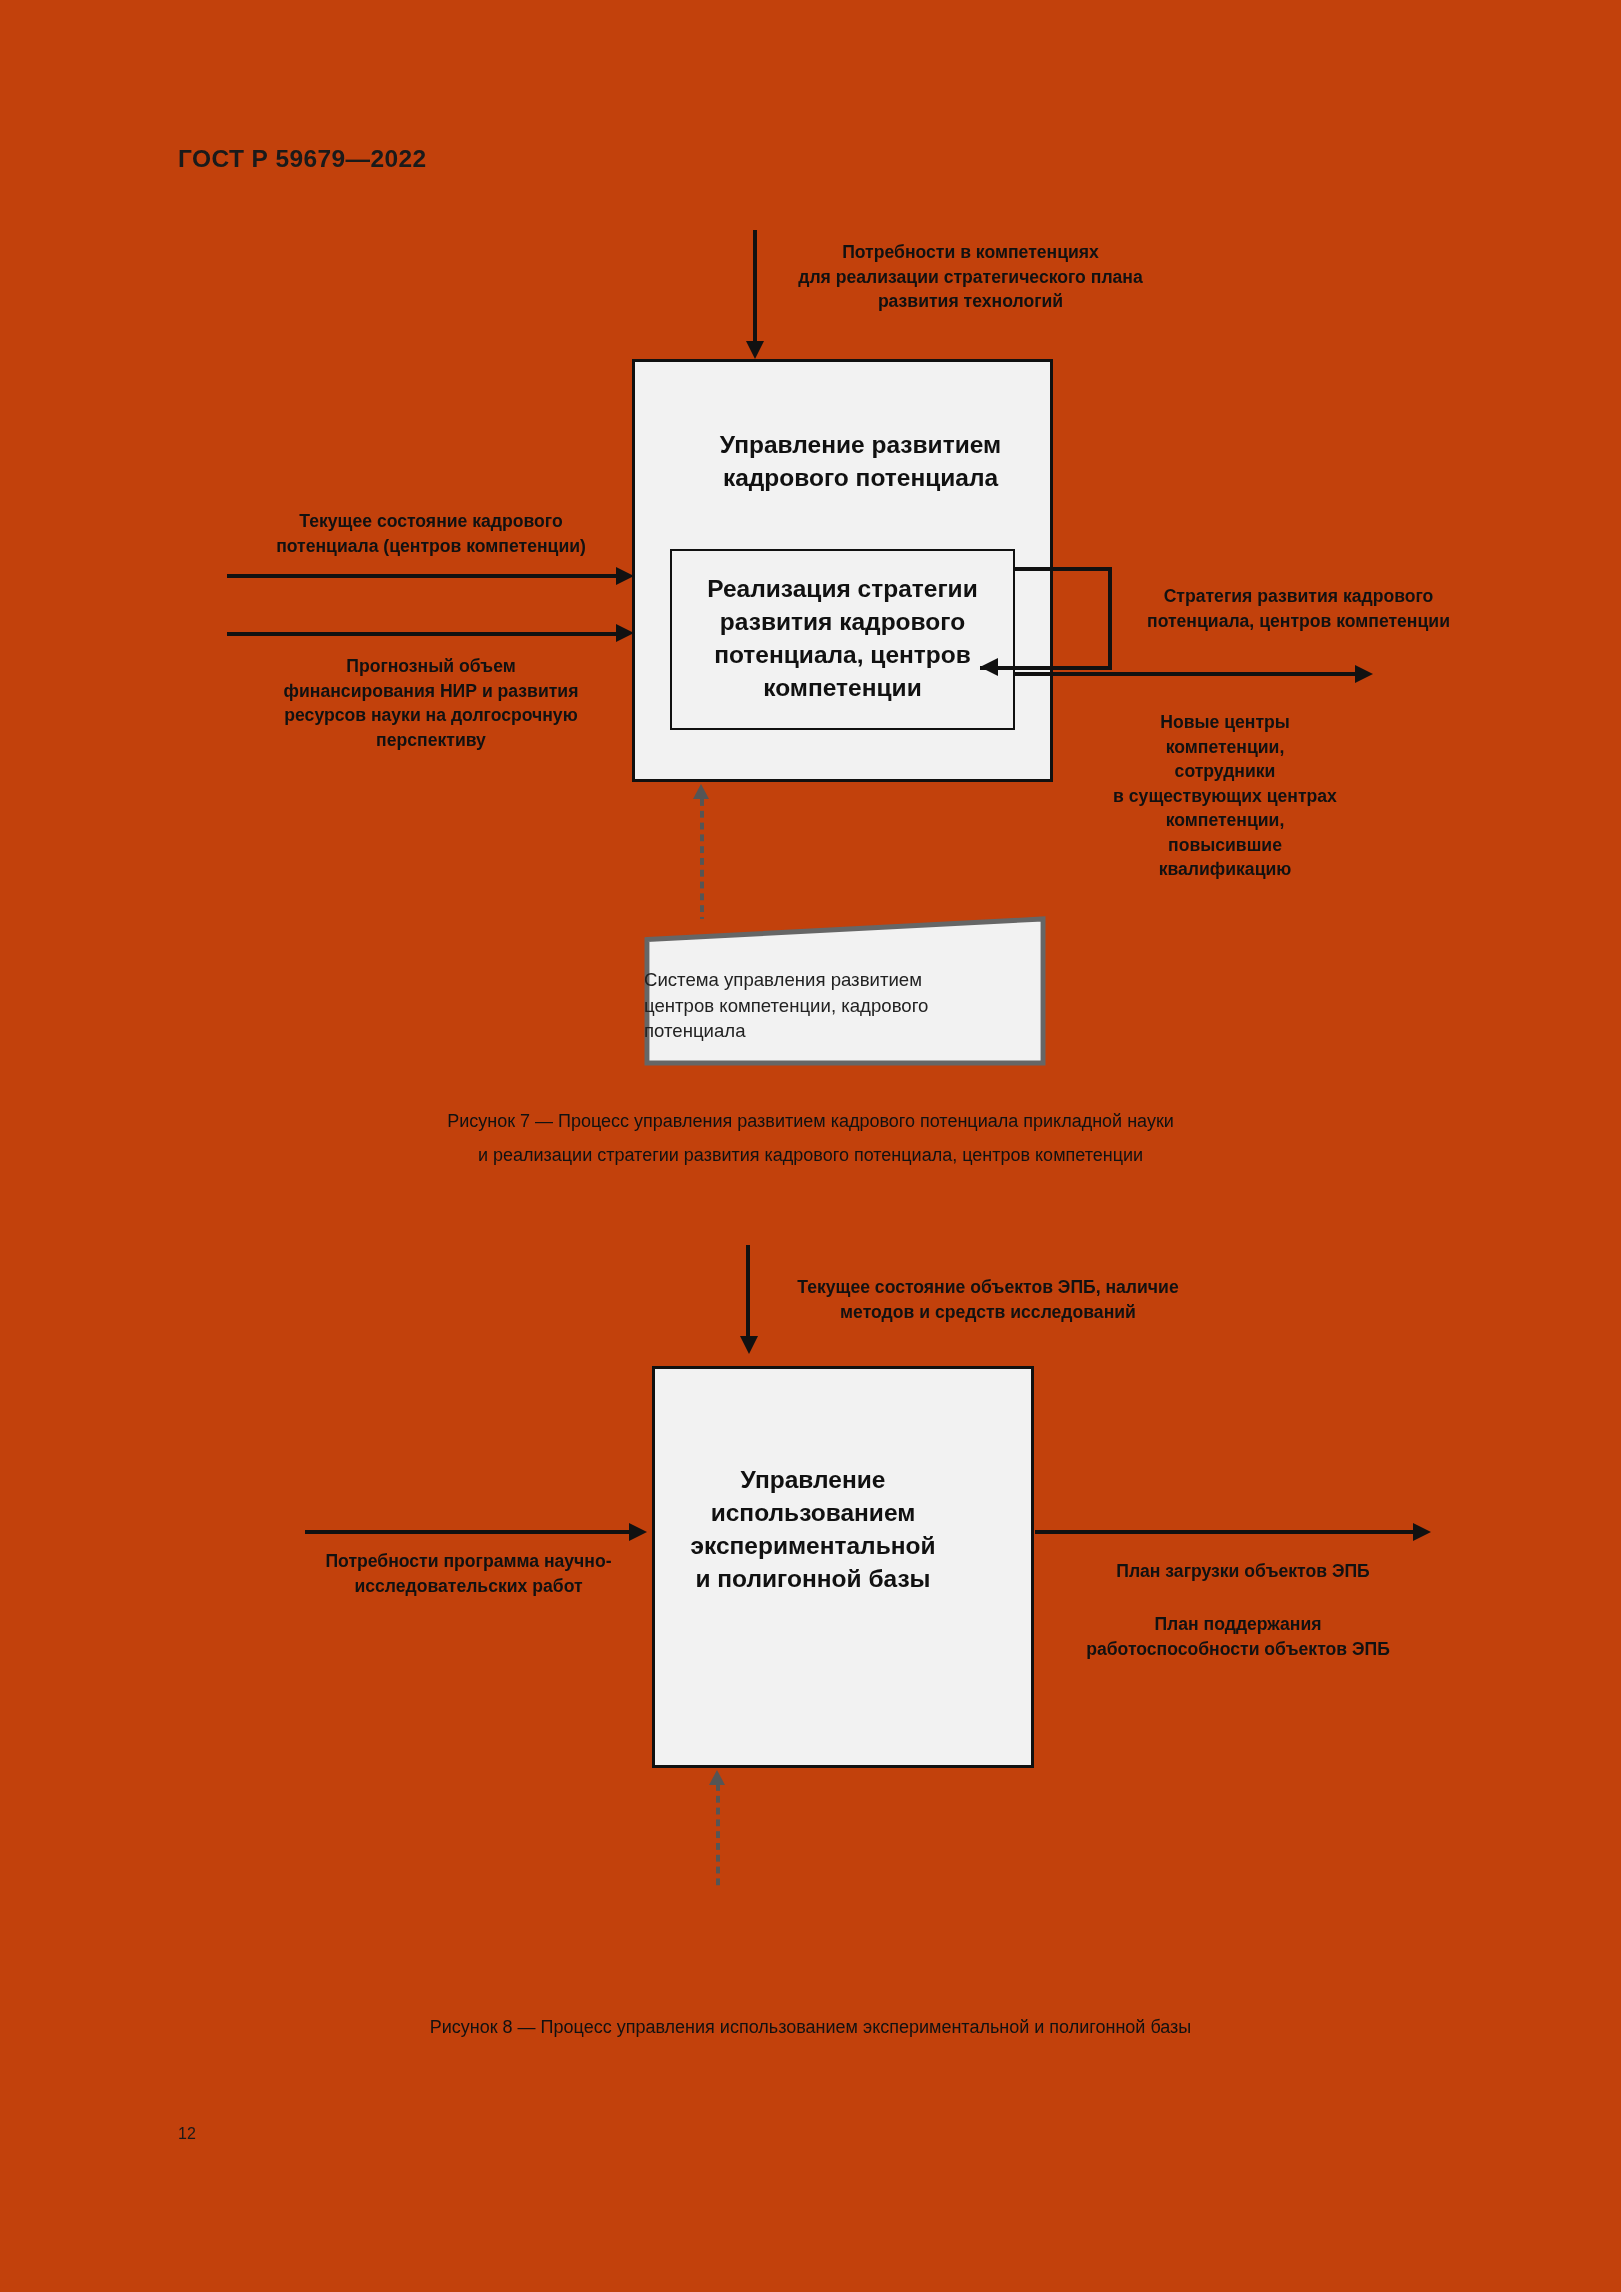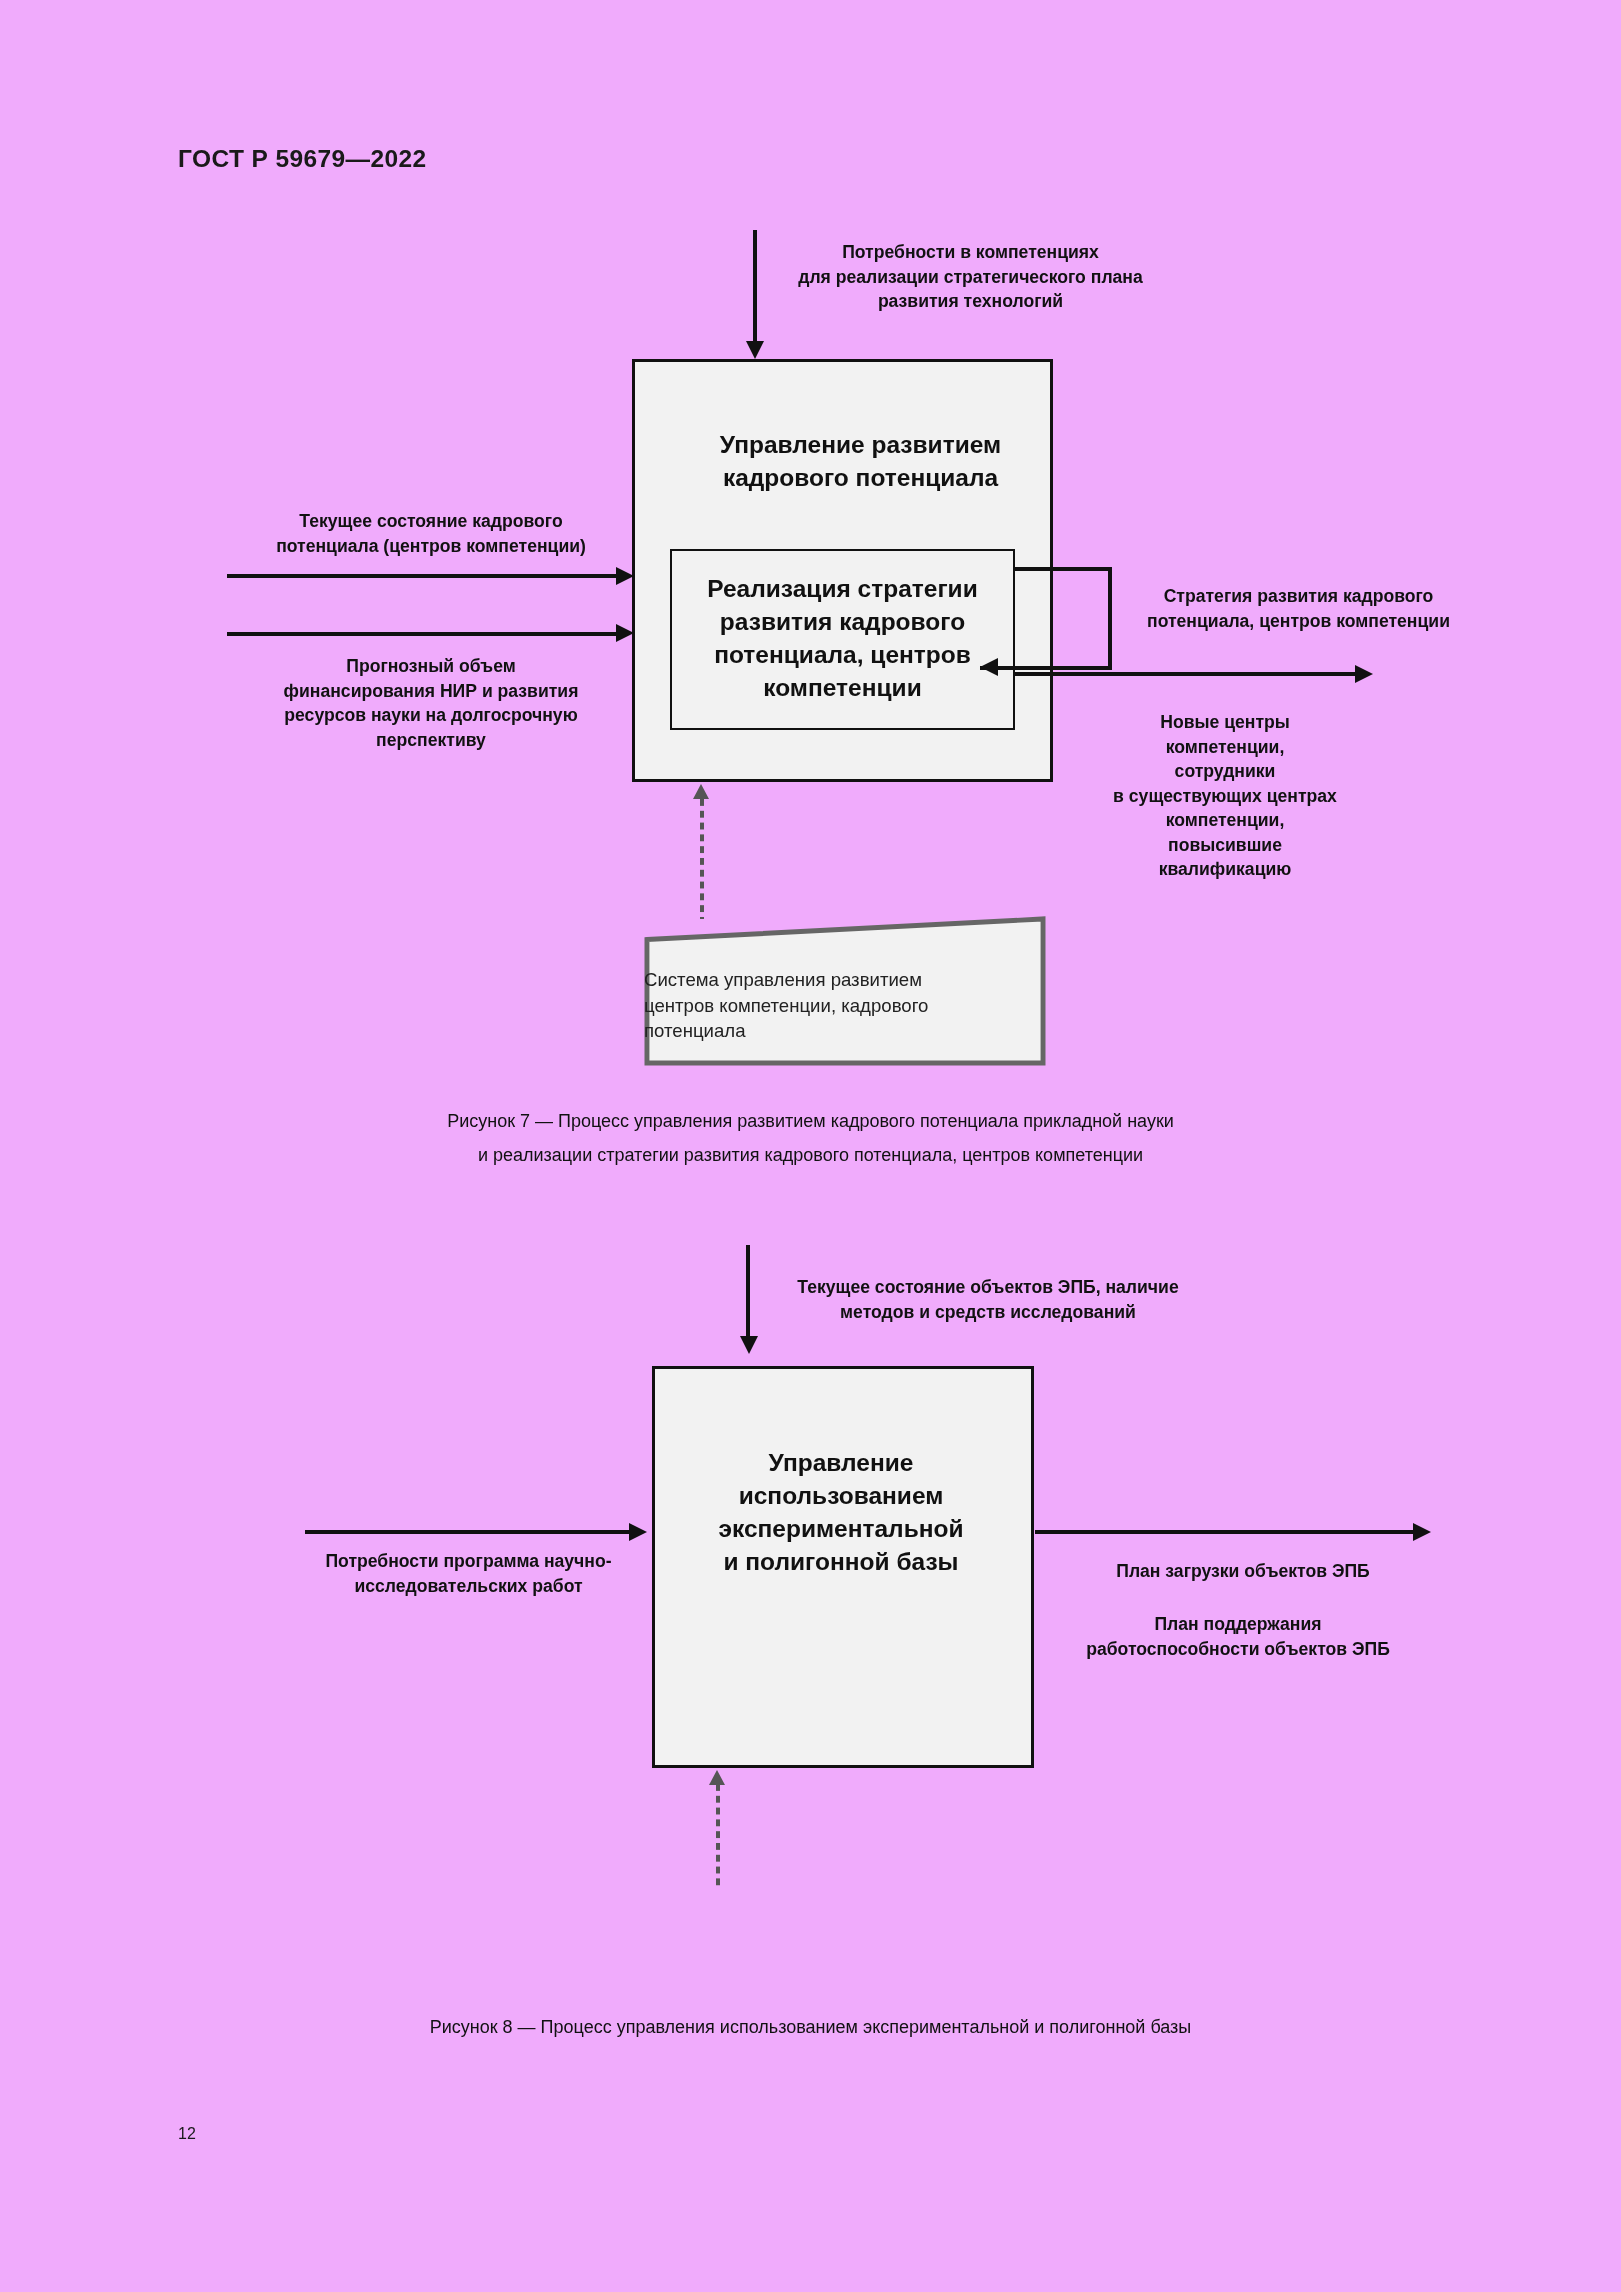--- a/index.html
+++ b/index.html
@@ -11,21 +11,21 @@
     width: 1621px;
     height: 2293px;
     position: relative;
     font-family: "Liberation Sans", sans-serif;
     color: #1a1a1a;
     overflow: hidden;
   }
   .page {
     position: absolute;
     inset: 0;
-    background: #f0abfc;
+    background: #c2410c;
   }
   .abs { position: absolute; }
 
   
   .running-head {
     left: 178px;
     top: 145px;
     font-size: 24.5px;
     font-weight: bold;
     letter-spacing: 0.4px;
@@ -203,21 +203,21 @@
   </div>
 
   <div class="abs" style="left:0;top:1206px;width:1621px;height:804px;margin-left:28px;">
 
     <div class="abs lbl" style="left:725px;top:69px;width:470px;white-space:pre-line;">Текущее состояние объектов ЭПБ, наличие
 методов и средств исследований</div>
     <div class="abs vline" style="left:718px;top:39px;height:93px;"></div>
     <div class="abs arrow-d" style="left:712px;top:130px;"></div>
 
     <div class="abs dbox" style="left:624px;top:160px;width:382px;height:402px;"></div>
-    <div class="abs box-title" style="left:624px;top:240px;width:322px;white-space:pre-line;padding-left:28px;">Управление
+    <div class="abs box-title" style="left:624px;top:257px;width:322px;white-space:pre-line;">Управление
 использованием
 экспериментальной
 и полигонной базы</div>
 
     <div class="abs hline" style="left:277px;top:324px;width:327px;"></div>
     <div class="abs arrow-r" style="left:601px;top:317px;"></div>
     <div class="abs lbl" style="left:274px;top:343px;width:333px;white-space:pre-line;">Потребности программа научно-
 исследовательских работ</div>
 
     <div class="abs hline" style="left:1007px;top:324px;width:382px;"></div>

